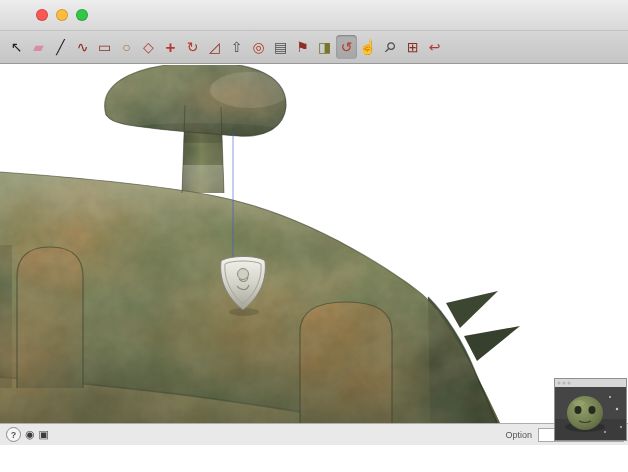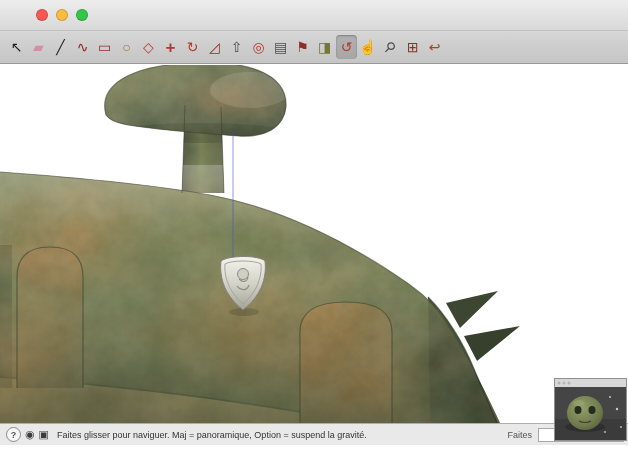--- a/index.html
+++ b/index.html
@@ -297,19 +297,18 @@
     <circle cx="62" cy="30" r="1.2" fill="#e8e8e8" opacity="0.8"></circle>
     <circle cx="50" cy="53" r="1" fill="#e8e8e8" opacity="0.7"></circle>
     <circle cx="66" cy="48" r="1" fill="#e8e8e8" opacity="0.7"></circle>
   </svg>
 </div>
 
 <div class="statusbar">
   <div class="help-badge">?</div>
   <span class="sicon">◉</span>
   <span class="sicon">▣</span>
-  <span class="status-text">Faites glisser pour naviguer. Maj = panoramique, Option = suspend la gravité.</span>
   <div class="spacer"></div>
-  <span class="measures-label">Faites</span>
+  <span class="measures-label">Option</span>
   <input class="measures-input" type="text" value="" style="">
 </div>
 
 <div class="desktop"></div>
 
 </body></html>

